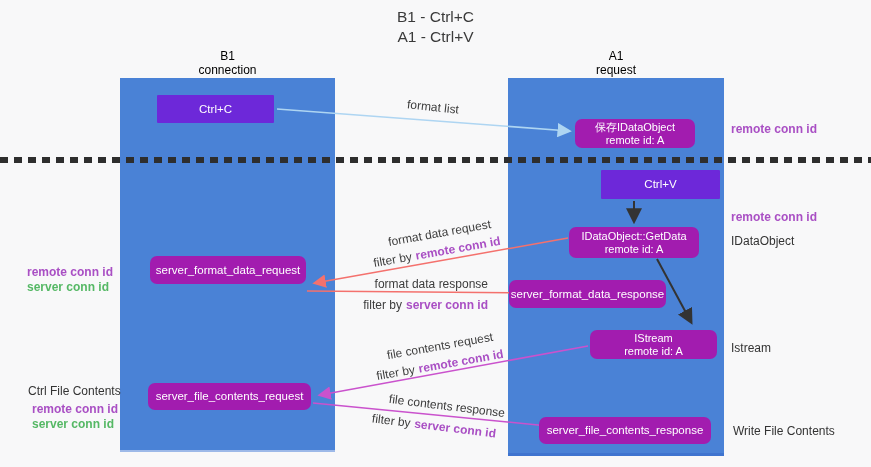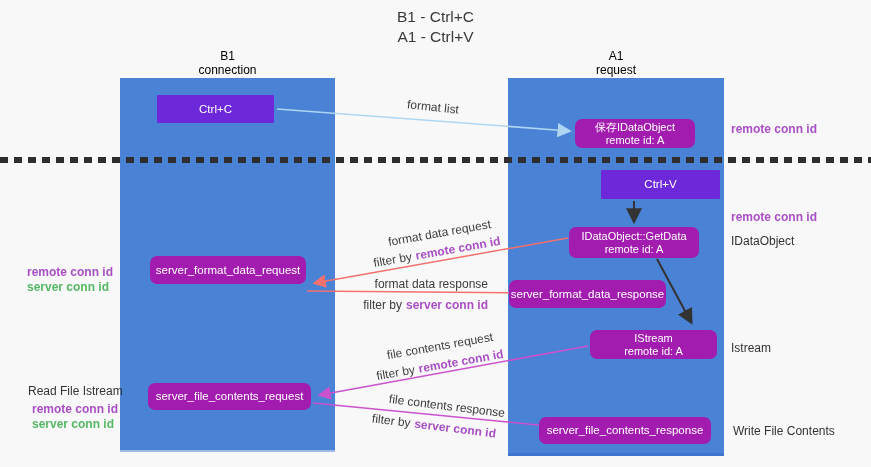--- a/index.html
+++ b/index.html
@@ -145,17 +145,17 @@
   </div>
 
   <div class="side-label bold purple" style="left:731px;top:122px;">remote conn id</div>
   <div class="side-label bold purple" style="left:731px;top:210px;">remote conn id</div>
   <div class="side-label" style="left:731px;top:234px;color:#333;">IDataObject</div>
   <div class="side-label" style="left:731px;top:341px;color:#333;">Istream</div>
   <div class="side-label" style="left:733px;top:424px;color:#333;">Write File Contents</div>
 
   <div class="side-label bold purple" style="left:27px;top:265px;">remote conn id</div>
   <div class="side-label bold green-txt" style="left:27px;top:280px;">server conn id</div>
-  <div class="side-label" style="left:28px;top:384px;color:#333;">Read File Istream</div>
+  <div class="side-label" style="left:28px;top:384px;color:#333;">Ctrl File Contents</div>
   <div class="side-label bold purple" style="left:32px;top:402px;">remote conn id</div>
   <div class="side-label bold green-txt" style="left:32px;top:417px;">server conn id</div>
 
 </div>
 
 </body></html>

